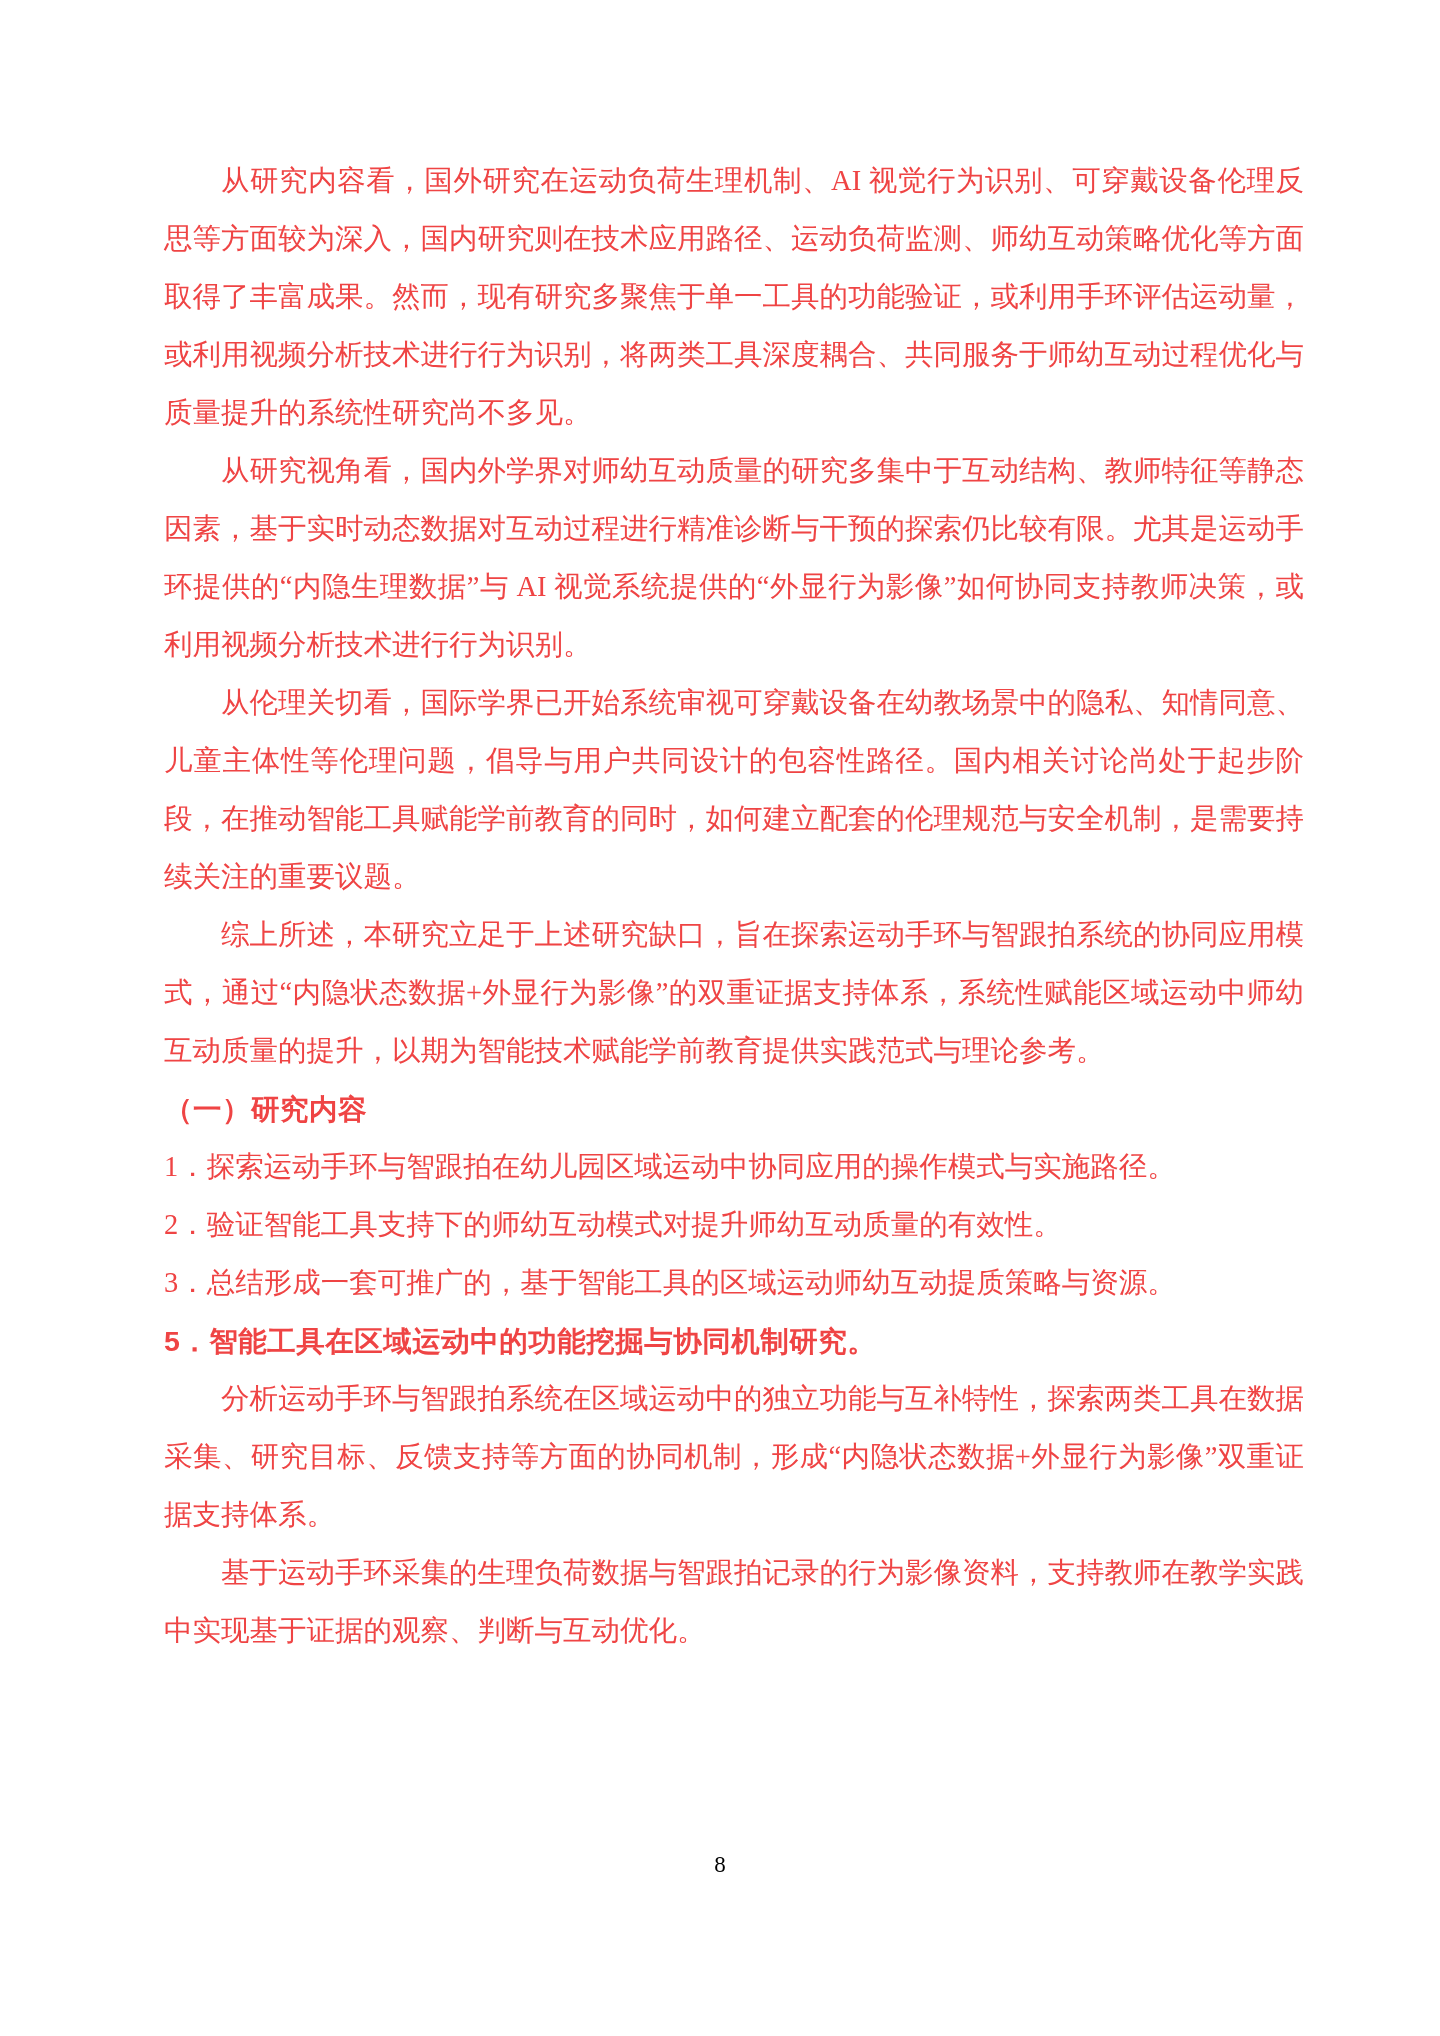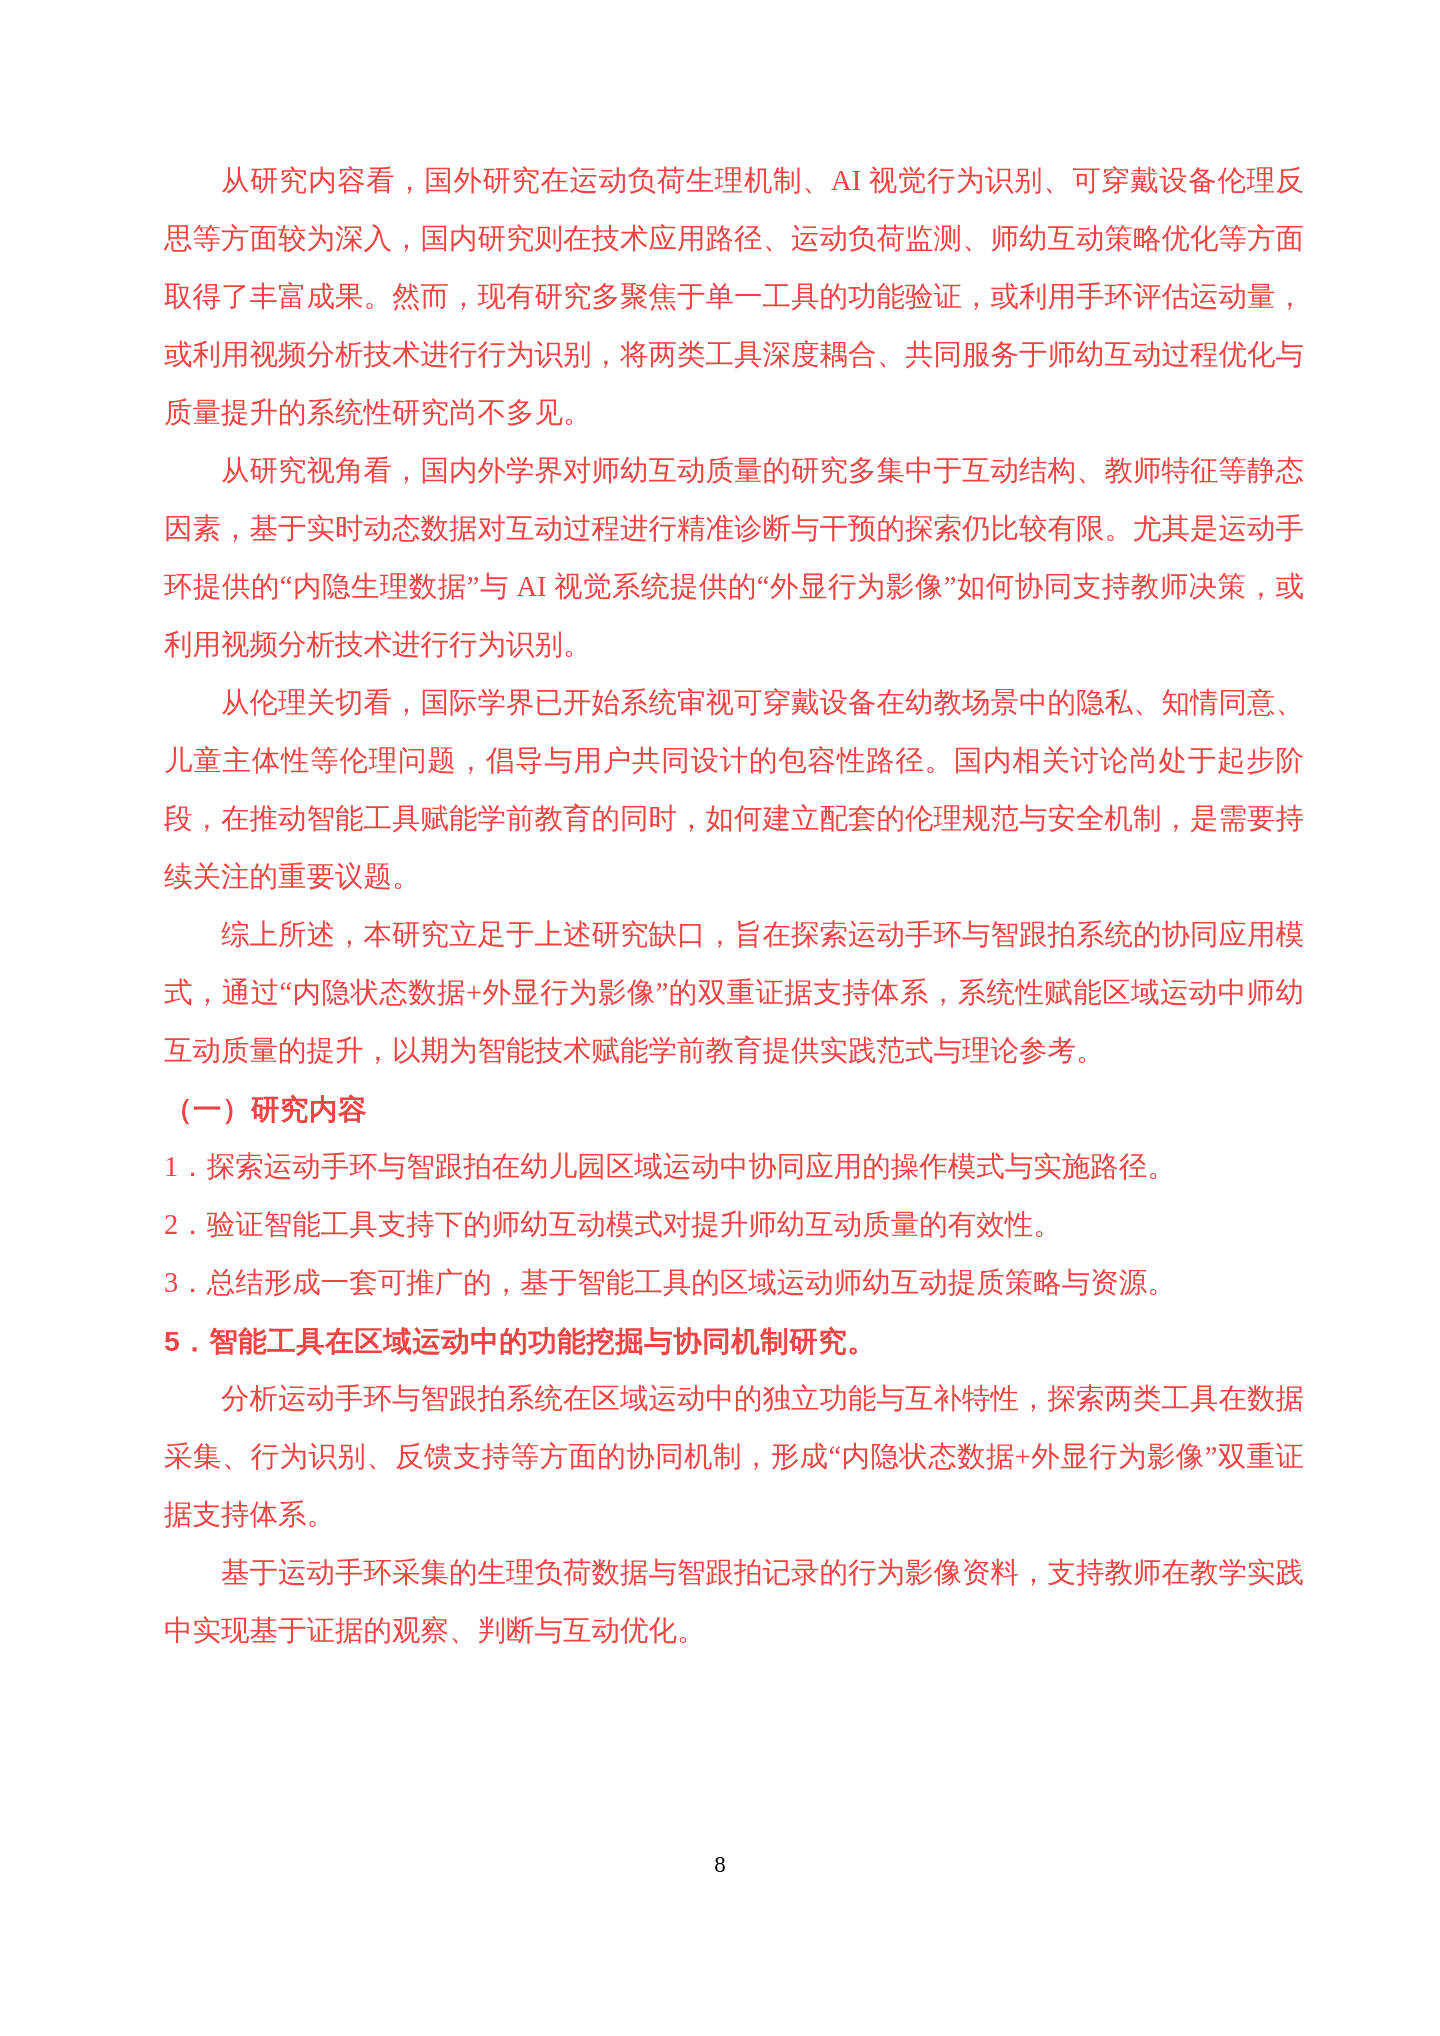--- a/index.html
+++ b/index.html
@@ -62,17 +62,17 @@
   <div class="doc-body">
       <p class="para">从研究内容看，国外研究在运动负荷生理机制、AI 视觉行为识别、可穿戴设备伦理反思等方面较为深入，国内研究则在技术应用路径、运动负荷监测、师幼互动策略优化等方面取得了丰富成果。然而，现有研究多聚焦于单一工具的功能验证，或利用手环评估运动量，或利用视频分析技术进行行为识别，将两类工具深度耦合、共同服务于师幼互动过程优化与质量提升的系统性研究尚不多见。</p>
       <p class="para">从研究视角看，国内外学界对师幼互动质量的研究多集中于互动结构、教师特征等静态因素，基于实时动态数据对互动过程进行精准诊断与干预的探索仍比较有限。尤其是运动手环提供的“内隐生理数据”与 AI 视觉系统提供的“外显行为影像”如何协同支持教师决策，或利用视频分析技术进行行为识别。</p>
       <p class="para">从伦理关切看，国际学界已开始系统审视可穿戴设备在幼教场景中的隐私、知情同意、儿童主体性等伦理问题，倡导与用户共同设计的包容性路径。国内相关讨论尚处于起步阶段，在推动智能工具赋能学前教育的同时，如何建立配套的伦理规范与安全机制，是需要持续关注的重要议题。</p>
       <p class="para">综上所述，本研究立足于上述研究缺口，旨在探索运动手环与智跟拍系统的协同应用模式，通过“内隐状态数据+外显行为影像”的双重证据支持体系，系统性赋能区域运动中师幼互动质量的提升，以期为智能技术赋能学前教育提供实践范式与理论参考。</p>
       <p class="heading2">（一）研究内容</p>
       <p class="list">1．探索运动手环与智跟拍在幼儿园区域运动中协同应用的操作模式与实施路径。</p>
       <p class="list">2．验证智能工具支持下的师幼互动模式对提升师幼互动质量的有效性。</p>
       <p class="list">3．总结形成一套可推广的，基于智能工具的区域运动师幼互动提质策略与资源。</p>
       <p class="heading3">5．智能工具在区域运动中的功能挖掘与协同机制研究。</p>
-      <p class="para">分析运动手环与智跟拍系统在区域运动中的独立功能与互补特性，探索两类工具在数据采集、行为识别、反馈支持等方面的协同机制，形成“内隐状态数据+外显行为影像”双重证据支持体系。</p>
+      <p class="para">分析运动手环与智跟拍系统在区域运动中的独立功能与互补特性，探索两类工具在数据采集、研究目标、反馈支持等方面的协同机制，形成“内隐状态数据+外显行为影像”双重证据支持体系。</p>
       <p class="para">基于运动手环采集的生理负荷数据与智跟拍记录的行为影像资料，支持教师在教学实践中实现基于证据的观察、判断与互动优化。</p>
     </div>
   <div class="page-number">8</div>
 </div>
 
 </body></html>

